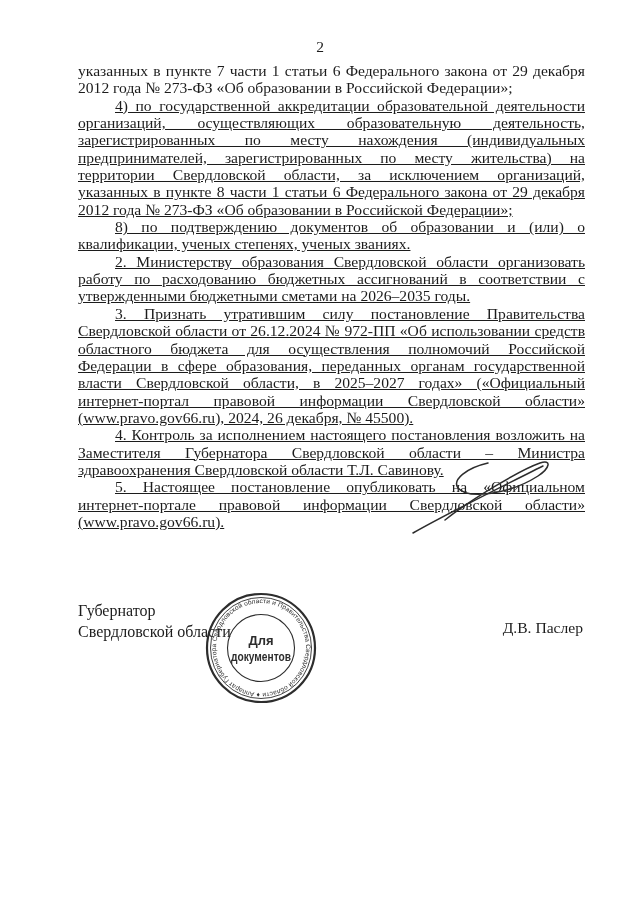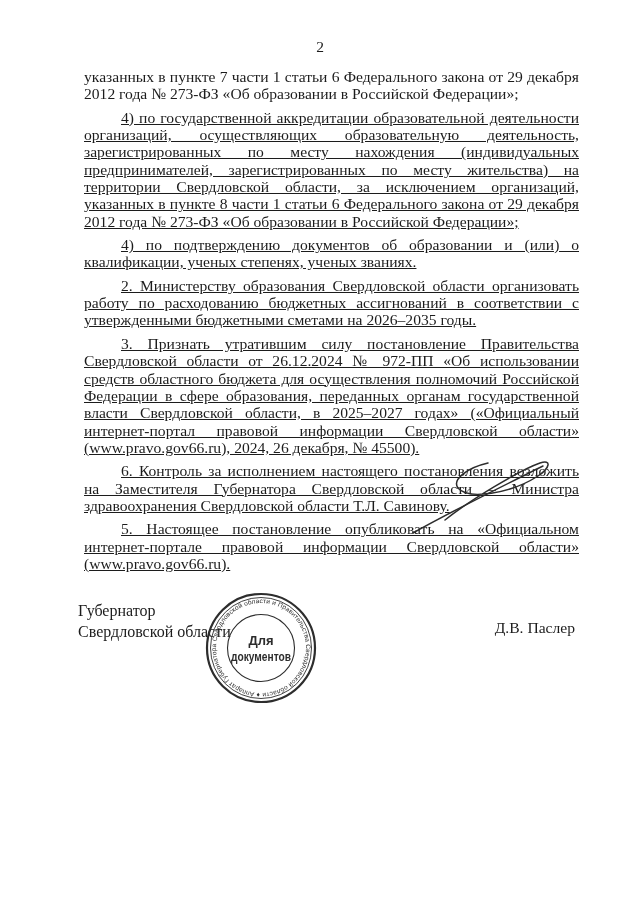--- a/index.html
+++ b/index.html
@@ -22,33 +22,33 @@
     font-size: 15.5px;
   }
   .doc-body {
     position: absolute;
     left: 78px; top: 62px;
     width: 507px;
     font-size: 15.6px;
     line-height: 17.35px;
     text-align: justify;
   }
-  .doc-body p.para { margin: 6px; }
+  .doc-body p.para { margin: 0; }
   .doc-body p.para.indent { text-indent: 37px; text-decoration: underline; }
 
   .sig-position {
     position: absolute;
     left: 78px; top: 600px;
     font-size: 16px;
     line-height: 21px;
     white-space: pre-line;
   }
   .sig-name {
     position: absolute;
-    right: 65px; top: 619px;
+    right: 57px; top: 619px;
     font-size: 15.6px;
     text-align: right;
   }
 
   .stamp-svg {
     position: absolute;
     left: 196px; top: 583px;
     width: 130px; height: 130px;
   }
   .stamp-ring-text {
@@ -71,24 +71,24 @@
 </head>
 <body>
 
 <div class="page">
 
   <div class="page-number">2</div>
 
   <div class="doc-body">
       <p class="para">указанных в пункте 7 части 1 статьи 6 Федерального закона от 29 декабря 2012 года № 273-ФЗ «Об образовании в Российской Федерации»;</p>
       <p class="para indent">4) по государственной аккредитации образовательной деятельности организаций, осуществляющих образовательную деятельность, зарегистрированных по месту нахождения (индивидуальных предпринимателей, зарегистрированных по месту жительства) на территории Свердловской области, за исключением организаций, указанных в пункте 8 части 1 статьи 6 Федерального закона от 29 декабря 2012 года № 273-ФЗ «Об образовании в Российской Федерации»;</p>
-      <p class="para indent">4) по подтверждению документов об образовании и (или) о квалификации, ученых степенях, ученых званиях.</p>
+      <p class="para indent">8) по подтверждению документов об образовании и (или) о квалификации, ученых степенях, ученых званиях.</p>
       <p class="para indent">2. Министерству образования Свердловской области организовать работу по расходованию бюджетных ассигнований в соответствии с утвержденными бюджетными сметами на 2026–2035 годы.</p>
       <p class="para indent">3. Признать утратившим силу постановление Правительства Свердловской области от 26.12.2024 № 972-ПП «Об использовании средств областного бюджета для осуществления полномочий Российской Федерации в сфере образования, переданных органам государственной власти Свердловской области, в 2025–2027 годах» («Официальный интернет-портал правовой информации Свердловской области» (www.pravo.gov66.ru), 2024, 26 декабря, № 45500).</p>
-      <p class="para indent">6. Контроль за исполнением настоящего постановления возложить на Заместителя Губернатора Свердловской области – Министра здравоохранения Свердловской области Т.Л. Савинову.</p>
+      <p class="para indent">4. Контроль за исполнением настоящего постановления возложить на Заместителя Губернатора Свердловской области – Министра здравоохранения Свердловской области Т.Л. Савинову.</p>
       <p class="para indent">5. Настоящее постановление опубликовать на «Официальном интернет-портале правовой информации Свердловской области» (www.pravo.gov66.ru).</p>
     </div>
 
   <div class="sig-position">Губернатор
 Свердловской области</div>
 
   <div class="sig-name">Д.В. Паслер</div>
 
   <svg class="stamp-svg" viewBox="0 0 130 130">
     <circle cx="65" cy="65" r="54" fill="none" stroke-width="2.2" stroke="#2d2d2d"></circle>

